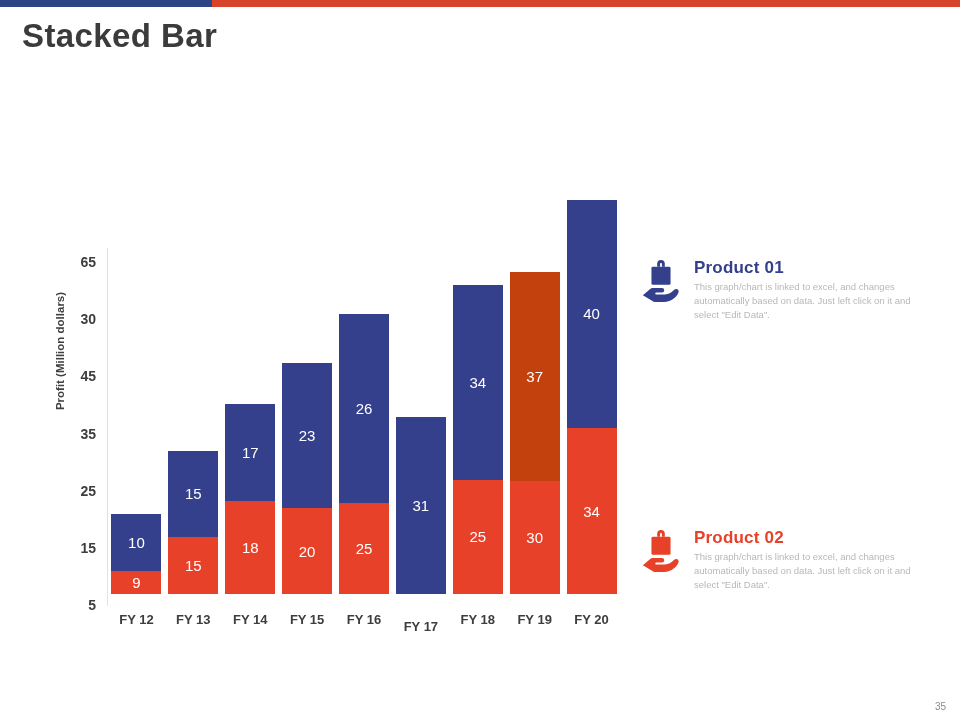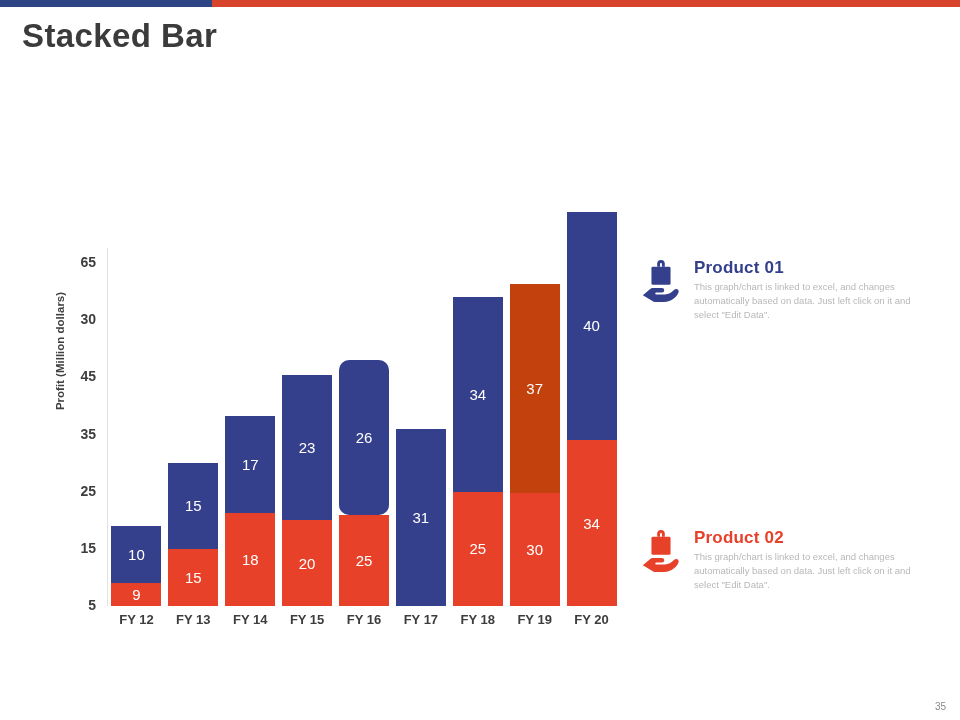--- a/index.html
+++ b/index.html
@@ -88,21 +88,21 @@
   .plot {
     position: absolute;
     left: 108px;
     top: 228px;
     width: 512px;
     height: 378px;
   }
 
   .bar-group {
     position: absolute;
-    bottom: 0;
+    bottom: 12px;
     width: 50px;
     text-align: center;
   }
   .seg {
     width: 100%;
     position: relative;
     display: flex;
     align-items: center;
     justify-content: center;
     box-sizing: border-box;
@@ -215,21 +215,21 @@
       </div>
       <div class="bar-group" style="left: 174.111px;">
         <div class="seg seg-top" style="height: 145px; background: rgb(53, 64, 140);">
           <span class="seg-label">23</span>
         </div>
         <div class="seg seg-bottom" style="height: 85.75px; background: rgb(232, 65, 42);">
           <span class="seg-label">20</span>
         </div>
       </div>
       <div class="bar-group" style="left: 231px;">
-        <div class="seg seg-top" style="height: 155px; background: rgb(53, 64, 140); border-radius: 10px;">
+        <div class="seg seg-top" style="height: 189px; background: rgb(53, 64, 140);">
           <span class="seg-label">26</span>
         </div>
         <div class="seg seg-bottom" style="height: 91.4667px; background: rgb(232, 65, 42);">
           <span class="seg-label">25</span>
         </div>
       </div>
       <div class="bar-group" style="left: 287.889px;">
         <div class="seg seg-top" style="height: 177.217px; background: rgb(53, 64, 140);">
           <span class="seg-label">31</span>
         </div>
@@ -259,21 +259,21 @@
         </div>
       </div>
     </div>
 
   <div id="x-ticks">
       <div class="x-tick" style="left: 101.444px;">FY 12</div>
       <div class="x-tick" style="left: 158.333px;">FY 13</div>
       <div class="x-tick" style="left: 215.222px;">FY 14</div>
       <div class="x-tick" style="left: 272.111px;">FY 15</div>
       <div class="x-tick" style="left: 329px;">FY 16</div>
-      <div class="x-tick" style="left: 385.889px;">FY 17</div>
+      <div class="x-tick" style="left: 385.889px; margin-top: 7px;">FY 17</div>
       <div class="x-tick" style="left: 442.778px;">FY 18</div>
       <div class="x-tick" style="left: 499.667px;">FY 19</div>
       <div class="x-tick" style="left: 556.556px;">FY 20</div>
     </div>
 </div>
 
 <div class="legend-block" style="left:640px; top:258px;">
   <div class="legend-icon">
     <svg viewBox="0 0 44 46" width="42" height="44" aria-hidden="true">
       <path d="M18 4 a4 4 0 0 1 8 0 v3 h-3 v-3 a1 1 0 0 0 -2 0 v3 h-3 z" fill="#35408c"></path>

